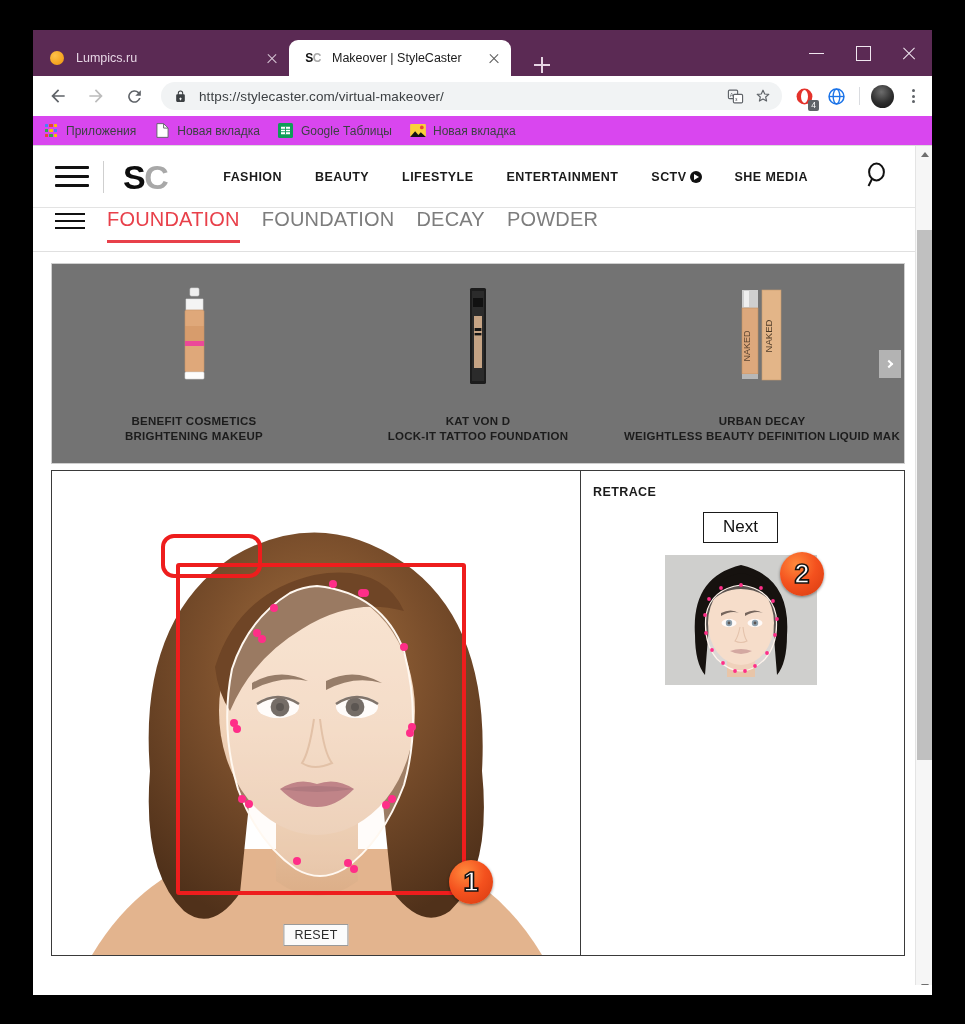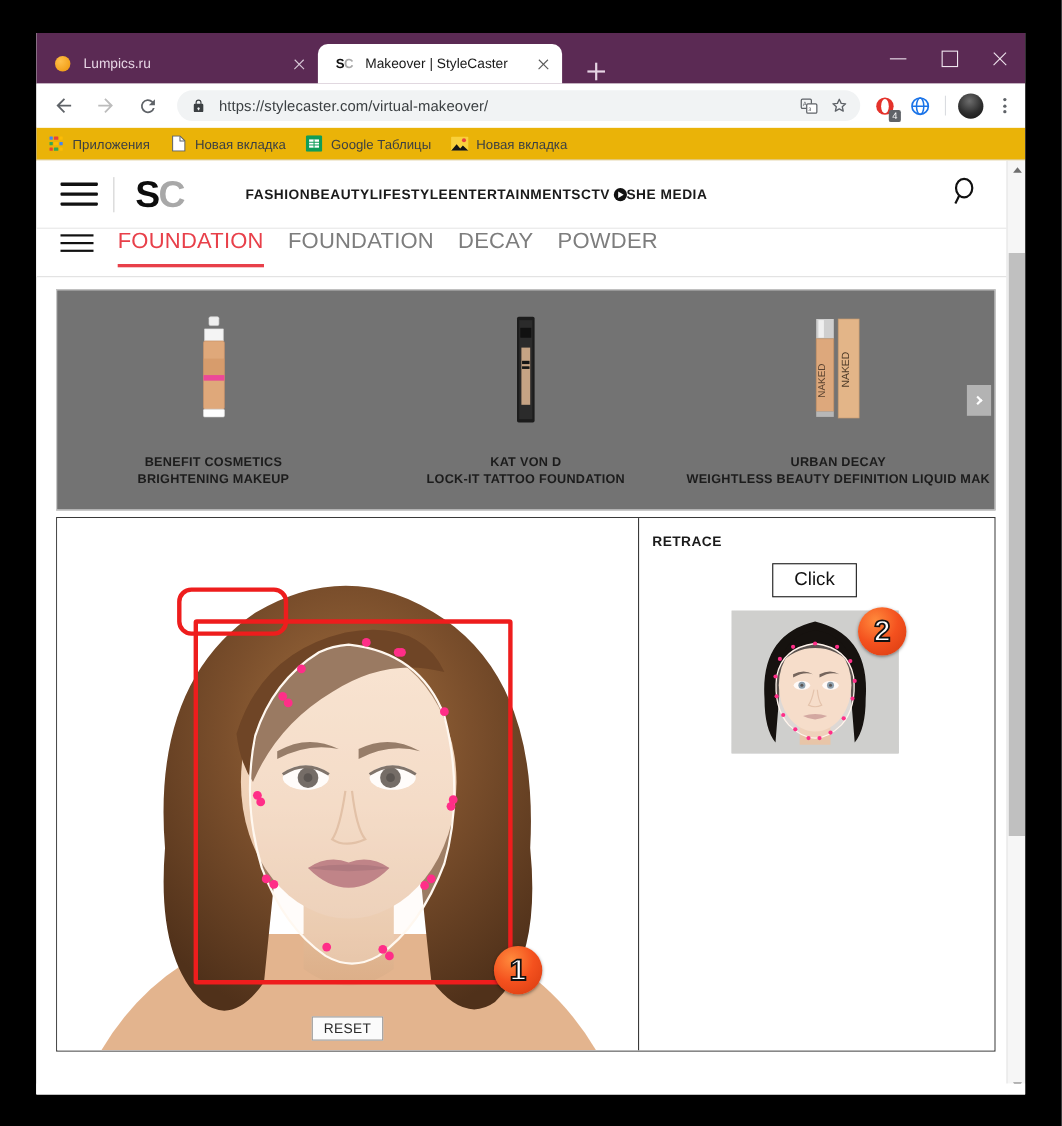--- a/index.html
+++ b/index.html
@@ -176,21 +176,21 @@
   .kebab i:nth-child(1) { top: 6px; }
   .kebab i:nth-child(2) { top: 11.5px; }
   .kebab i:nth-child(3) { top: 17px; }
 
   
   .bookmarks {
     height: 30px;
     display: flex; align-items: center;
     padding-left: 10px;
     border-bottom: 1px solid #dcdcdc;
-    background: #eab308;
+    background: #d946ef;
   }
   .bm {
     display: flex; align-items: center;
     margin-right: 18px;
     font-size: 12px; color: #3c4043;
     white-space: nowrap;
   }
   .bm-ic {
     width: 16px; height: 16px; margin-right: 7px;
     display: flex; align-items: center; justify-content: center;
@@ -232,21 +232,21 @@
   }
   .sc-logo {
     font-size: 34px; font-weight: bold; letter-spacing: -1.5px;
     font-family: "Liberation Sans", sans-serif;
     line-height: 1;
   }
   .sc-logo .s { color: #0d0d0d; }
   .sc-logo .c { color: #a8a8a8; }
   .mainnav {
     display: flex; align-items: center;
-    margin-left: 56px; 
+    margin-left: 56px; gap: 33px;
   }
   .navlink {
     font-size: 12.5px; font-weight: bold; color: #1a1a1a;
     letter-spacing: 0.45px; white-space: nowrap;
     display: flex; align-items: center;
   }
   .play-dot {
     width: 12px; height: 12px; border-radius: 50%;
     background: #111; margin-left: 3px;
     position: relative;
@@ -797,21 +797,21 @@
 
           <div class="reset-btn">RESET</div>
 
           <div class="anno-rect" style="left:124px; top:92px; width:290px; height:332px;"></div>
         </div>
 
         <div class="tools-pane">
           <div class="tools-title">RETRACE</div>
 
           <div class="next-wrap">
-            <button class="next-btn">Click</button>
+            <button class="next-btn">Next</button>
           </div>
 
           <div class="thumb-wrap">
             <div class="thumb">
               <svg width="152" height="130" viewBox="0 0 152 130" style="position:absolute;left:0;top:0">
                 <rect width="152" height="130" fill="#cfcfcd"></rect>
 
                 <path d="M30 80 Q26 22 76 10 Q126 22 122 80 Q122 108 112 120 L108 70 L44 70 L40 120 Q30 108 30 80 Z" fill="#16120f"></path>
 
                 <path d="M62 96 h28 v26 h-28 Z" fill="#e8c5a8"></path>

